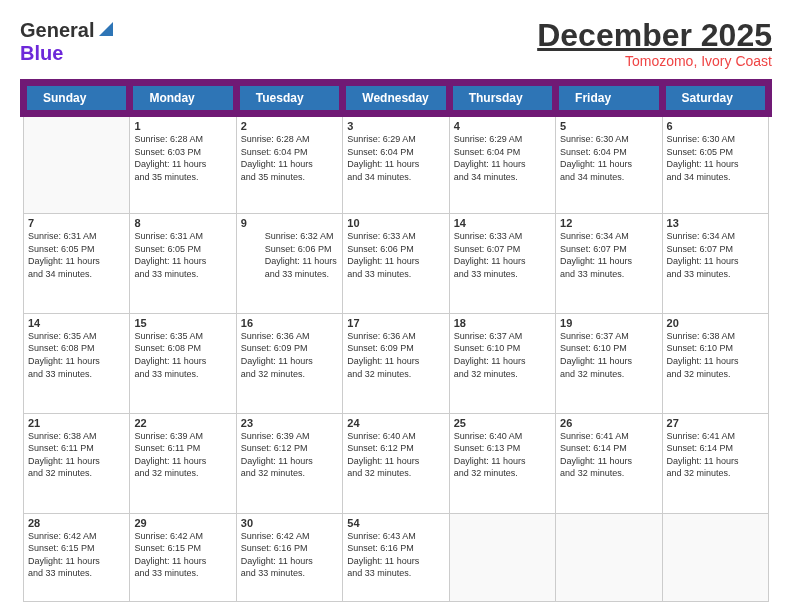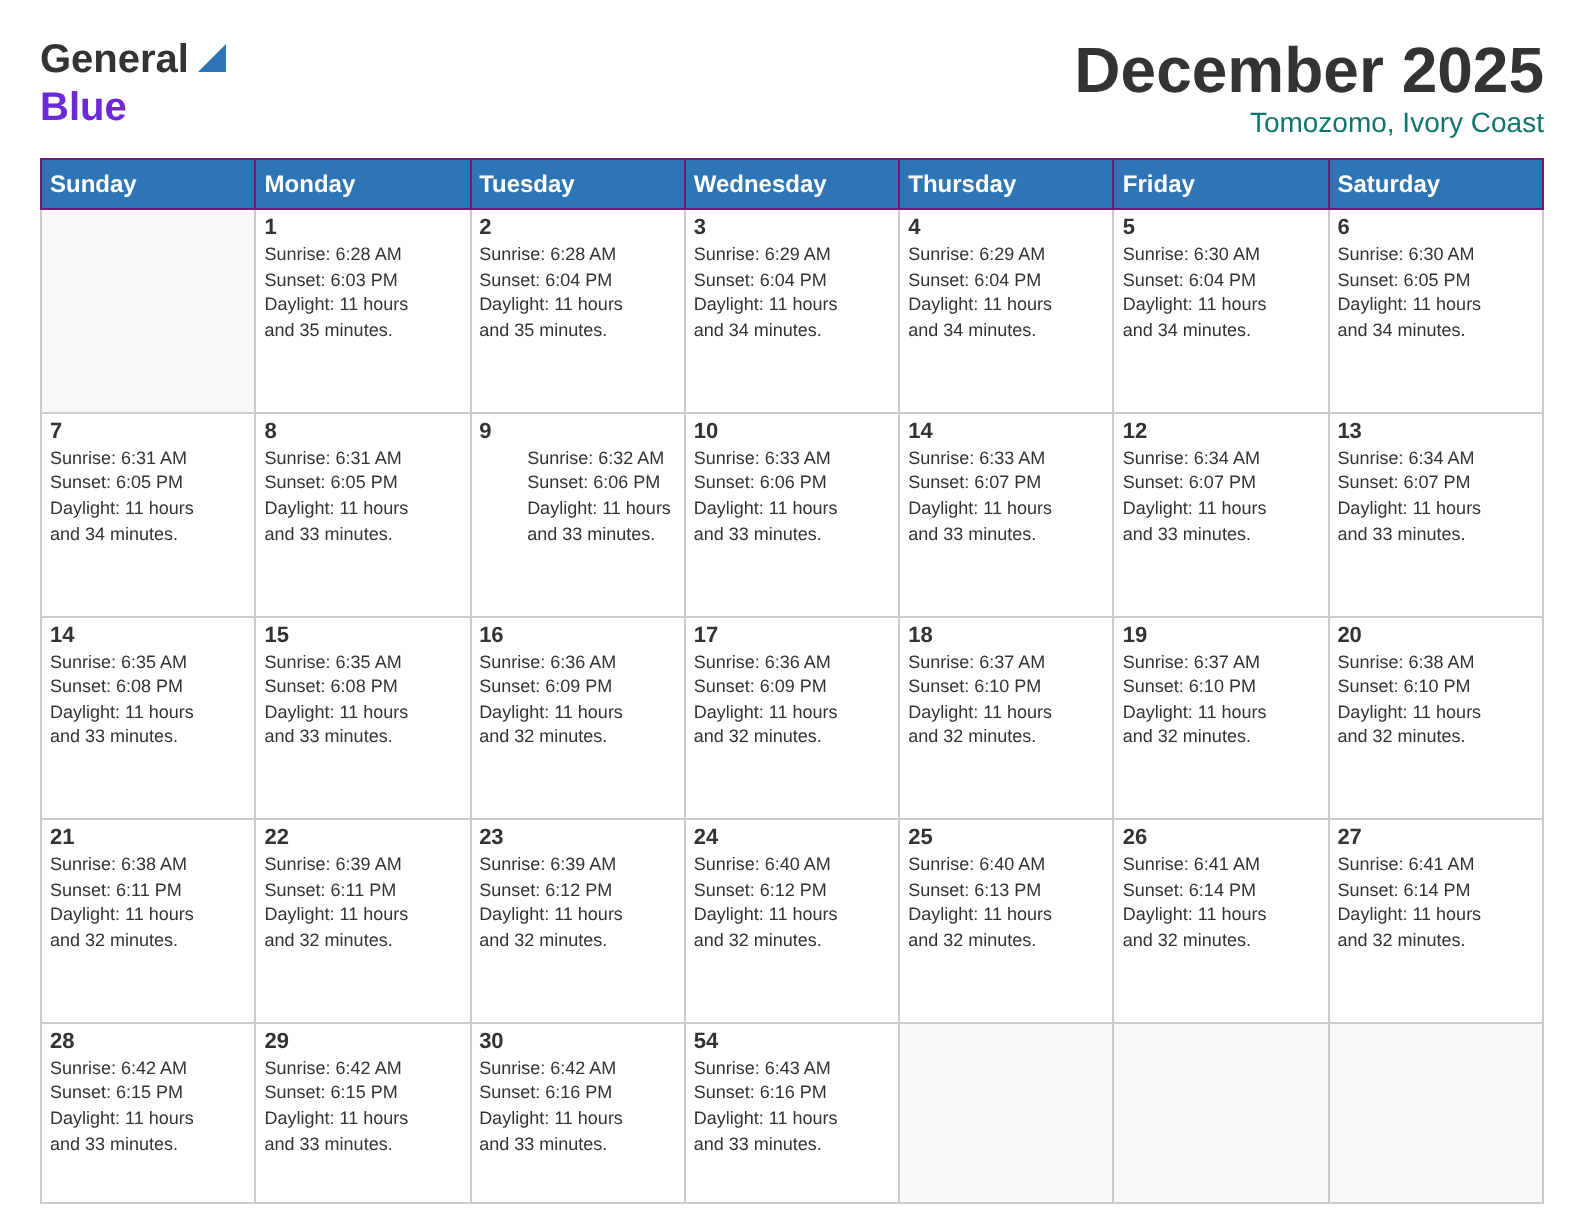--- a/index.html
+++ b/index.html
@@ -33,40 +33,41 @@
       align-items: center;
     }
     .title-area {
       text-align: right;
     }
     .month-title {
       font-size: 32px;
       font-weight: bold;
       color: #333;
       line-height: 1.1;
+      text-decoration: underline;
     }
     .location {
       font-size: 14px;
-      color: #0f766e;
+      color: #ef4444;
     }
     .calendar {
       flex: 1;
       border: 1px solid #ccc;
       border-collapse: collapse;
       width: 100%;
       table-layout: fixed;
     }
     .calendar th {
       background-color: #2e75b6;
       color: white;
       font-size: 12px;
       font-weight: bold;
-      padding: 5px 4px;
+      padding: 5px 16px;
       text-align: left;
-      border: 1px solid #701a75;
+      border: 7px solid #701a75;
     }
     .calendar td {
       vertical-align: top;
       padding: 3px 4px;
       border: 1px solid #ccc;
       font-size: 9.5px;
       color: #333;
       height: 88px;
       background: #fff;
     }

